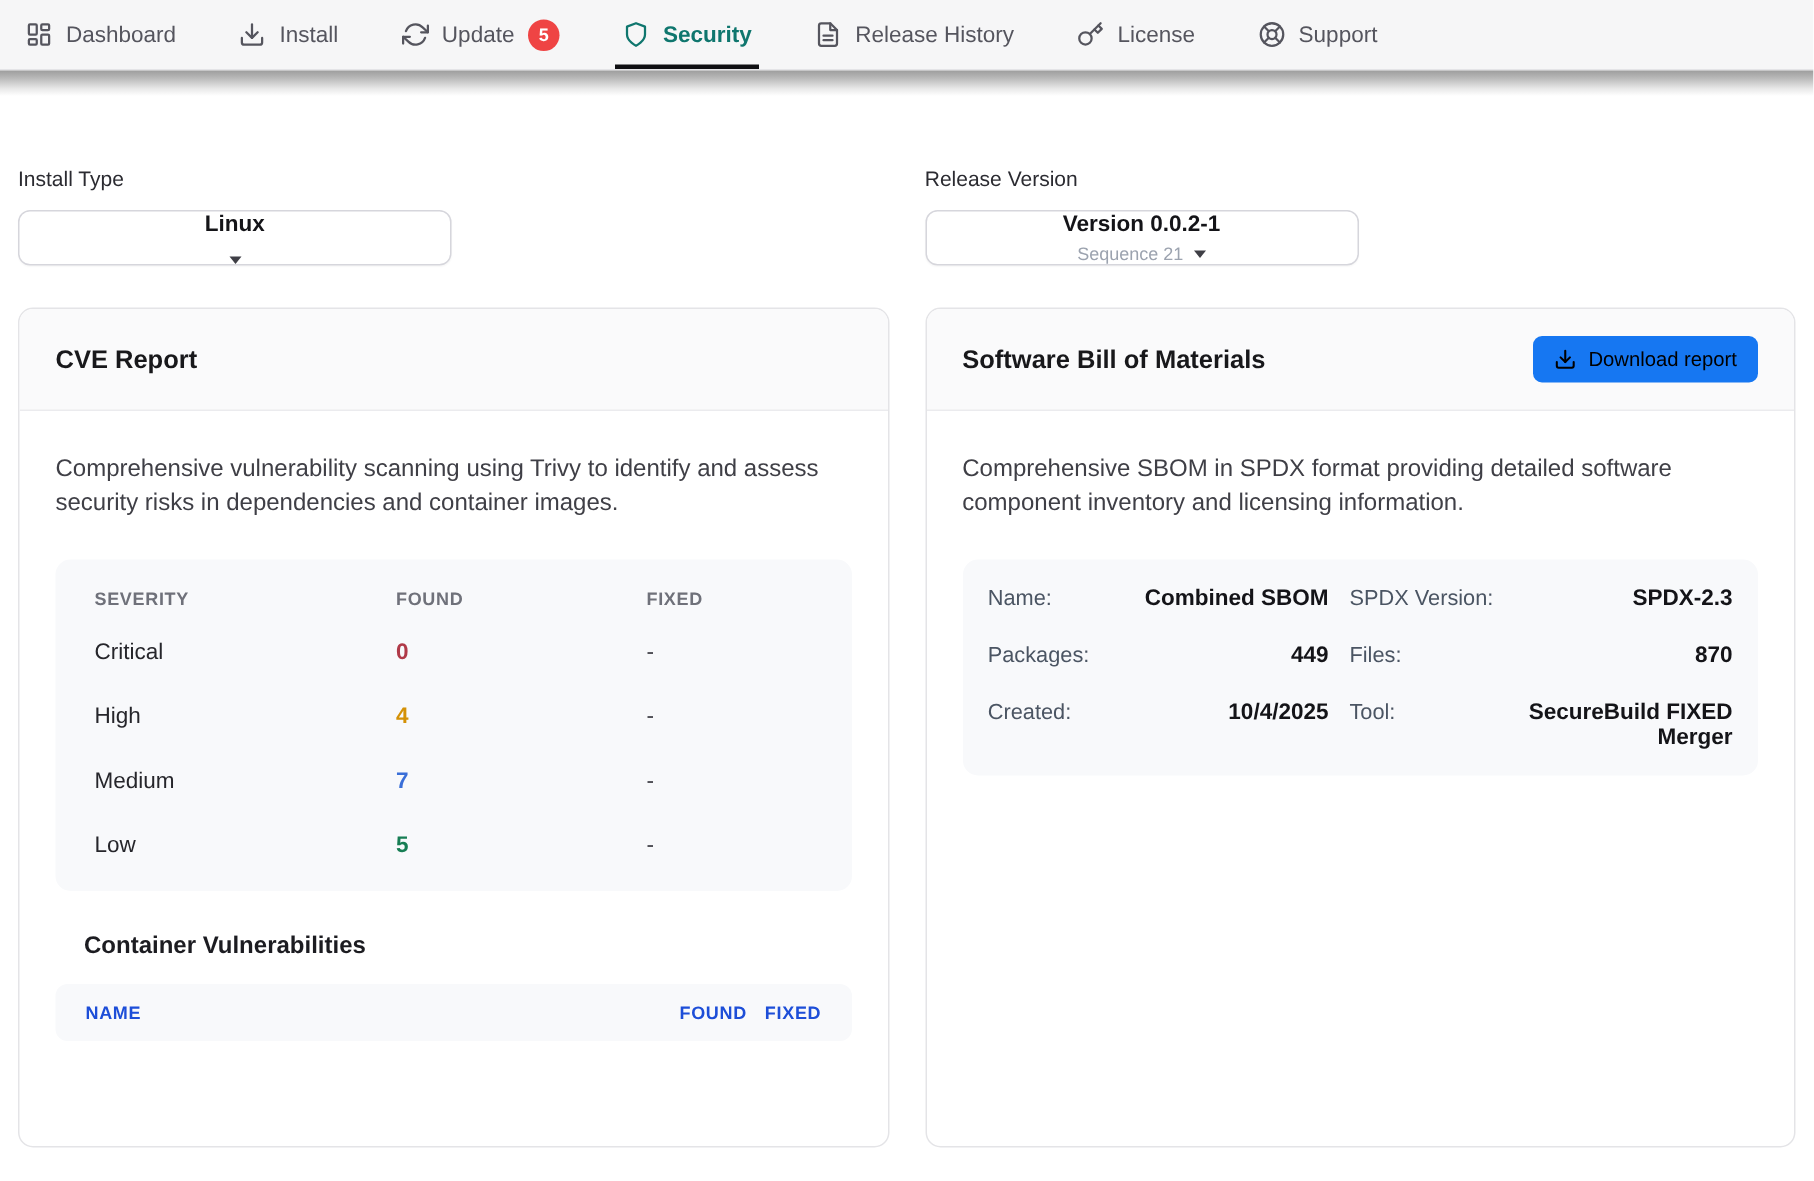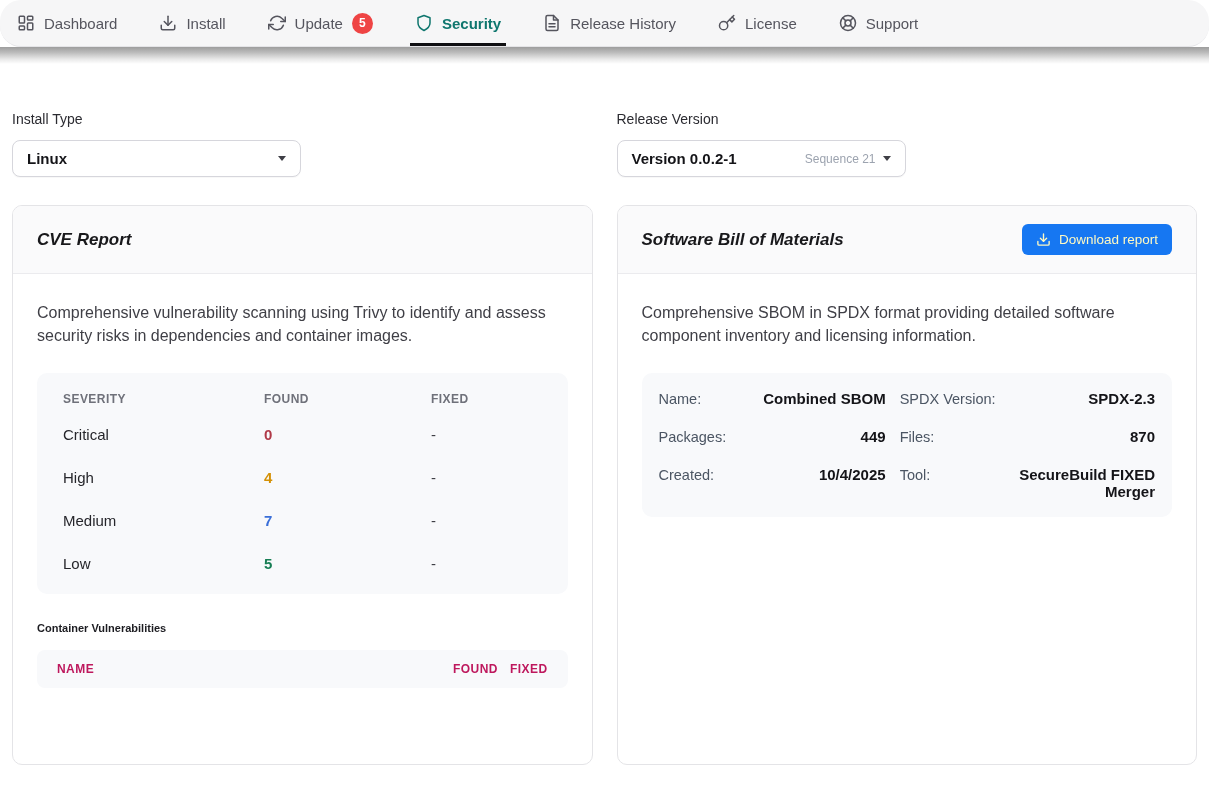--- a/index.html
+++ b/index.html
@@ -11,21 +11,20 @@
   }
   
   .nav {
     height: 47px;
     background: #f6f6f7;
     border-bottom: 1px solid #e4e4e7;
     display: flex;
     align-items: stretch;
     padding: 0 17px;
     gap: 42px;
-    border-radius: 21px;
   }
   .nav-item {
     display: flex;
     align-items: center;
     gap: 9px;
     font-size: 15px;
     color: #55555e;
     cursor: pointer;
     position: relative;
     white-space: nowrap;
@@ -89,20 +88,21 @@
     height: 37px;
     background: #fff;
     border: 1px solid #d6d6dc;
     border-radius: 8px;
     display: flex;
     align-items: center;
     justify-content: space-between;
     padding: 0 14px;
     cursor: pointer;
     box-shadow: 0 1px 1px rgba(0,0,0,.03);
+    flex-direction: column;
   }
   .select-value { font-size: 15px; font-weight: 700; color: #141418; }
   .select-right { display: flex; align-items: center; gap: 7px; }
   .select-hint { font-size: 12px; color: #9ca3af; }
   .caret {
     width: 0; height: 0;
     border-left: 4.5px solid transparent;
     border-right: 4.5px solid transparent;
     border-top: 5.5px solid #3f3f46;
   }
@@ -123,21 +123,21 @@
   }
   .card-header {
     background: #fafafb;
     border-bottom: 1px solid #ebebee;
     padding: 0 24px;
     height: 68px;
     display: flex;
     align-items: center;
     justify-content: space-between;
   }
-  .card-title { font-size: 17px; font-weight: 600; color: #18181b; font-style: italic; }
+  .card-title { font-size: 17px; font-weight: 600; color: #18181b; }
   .card-body { padding: 28px 24px; }
   .card-desc {
     font-size: 16px;
     line-height: 1.42;
     color: #3f3f46;
     margin-bottom: 26px;
   }
   
   .sev-table {
     background: #f8f9fb;
@@ -156,47 +156,48 @@
     font-weight: 700;
     letter-spacing: .45px;
     color: #6f717a;
   }
   .sev-name { font-size: 15px; color: #26262b; }
   .sev-found { font-size: 15px; font-weight: 600; }
   .sev-fixed { font-size: 15px; color: #3f3f46; }
   
   .cv-title {
     margin-top: 28px;
-    font-size: 11px;
+    font-size: 16px;
     font-weight: 700;
     color: #1c1c21;
+    margin-left: 19px;
   }
   .cv-head {
     margin-top: 16px;
     background: #f8f9fb;
     border-radius: 8px;
     height: 38px;
     display: grid;
     grid-template-columns: 1fr auto auto;
     column-gap: 37px;
     align-items: center;
     padding: 0 20px;
     font-size: 12px;
     font-weight: 700;
     letter-spacing: .45px;
-    color: #be185d;
+    color: #1d4ed8;
     gap: 12px;
   }
   
   .btn-primary {
     display: flex;
     align-items: center;
     gap: 8px;
     background: #1677f2;
-    color: #fef9c3;
+    color: #000000;
     border: none;
     border-radius: 6px;
     padding: 8px 14px;
     font-size: 13.5px;
     font-weight: 500;
     font-family: inherit;
     cursor: pointer;
   }
   .btn-primary svg { width: 15px; height: 15px; display: block; }
   

